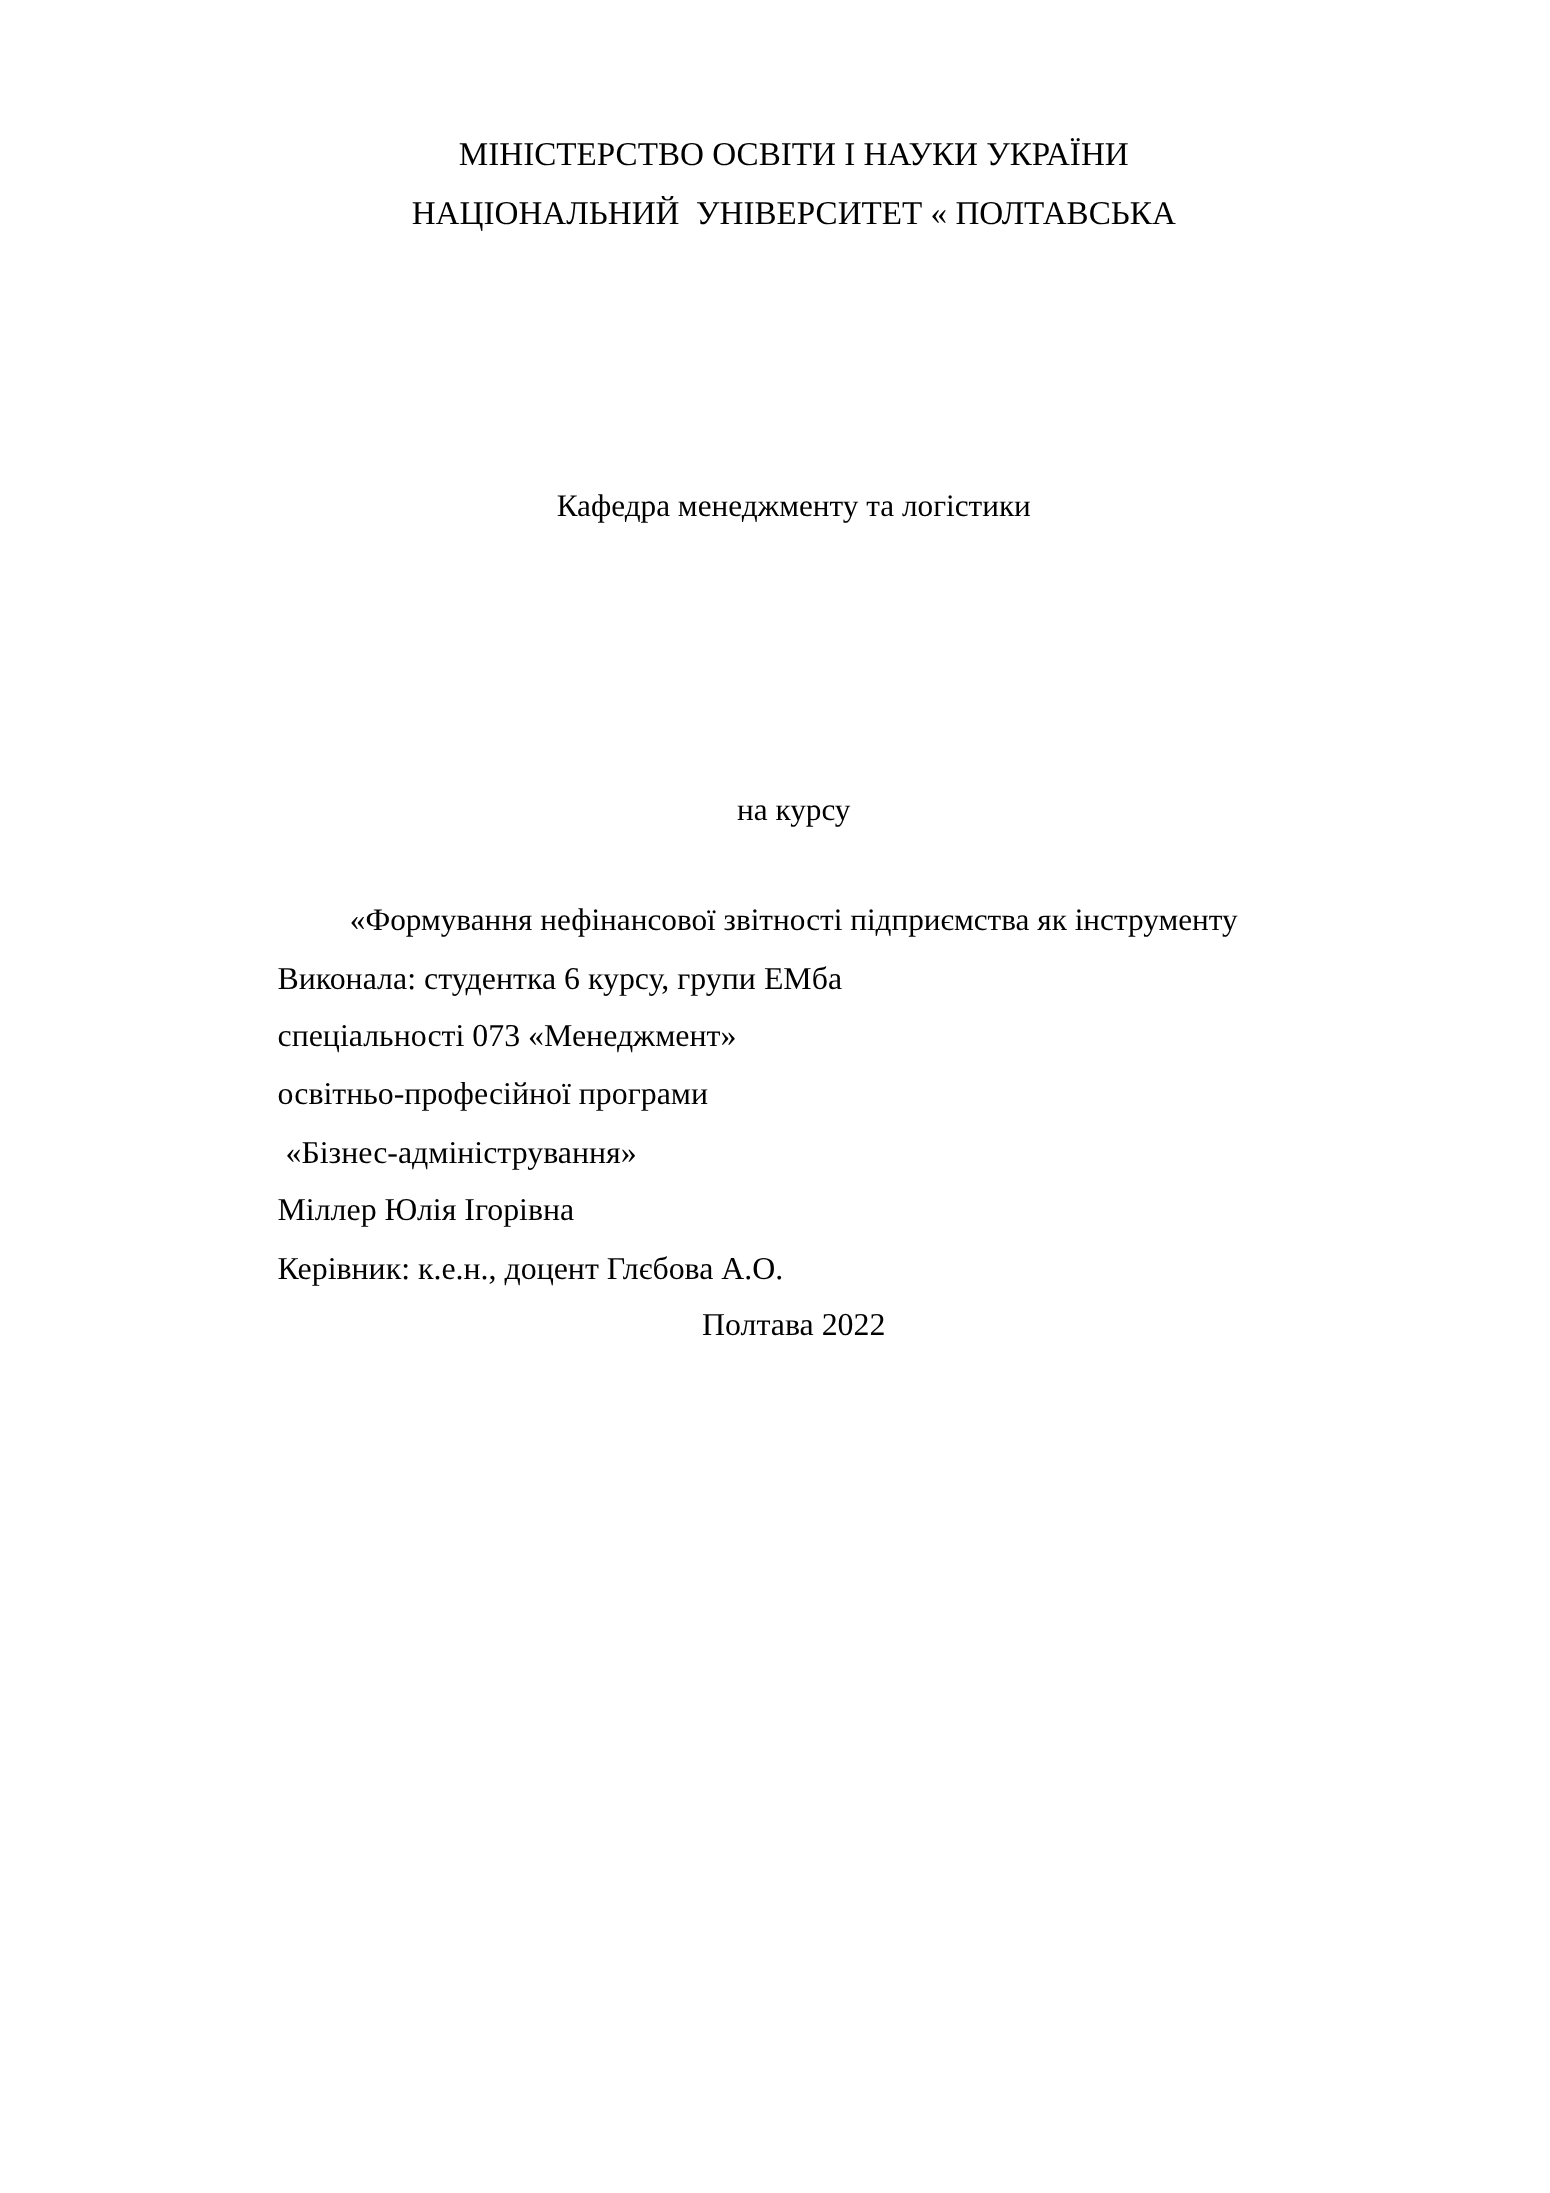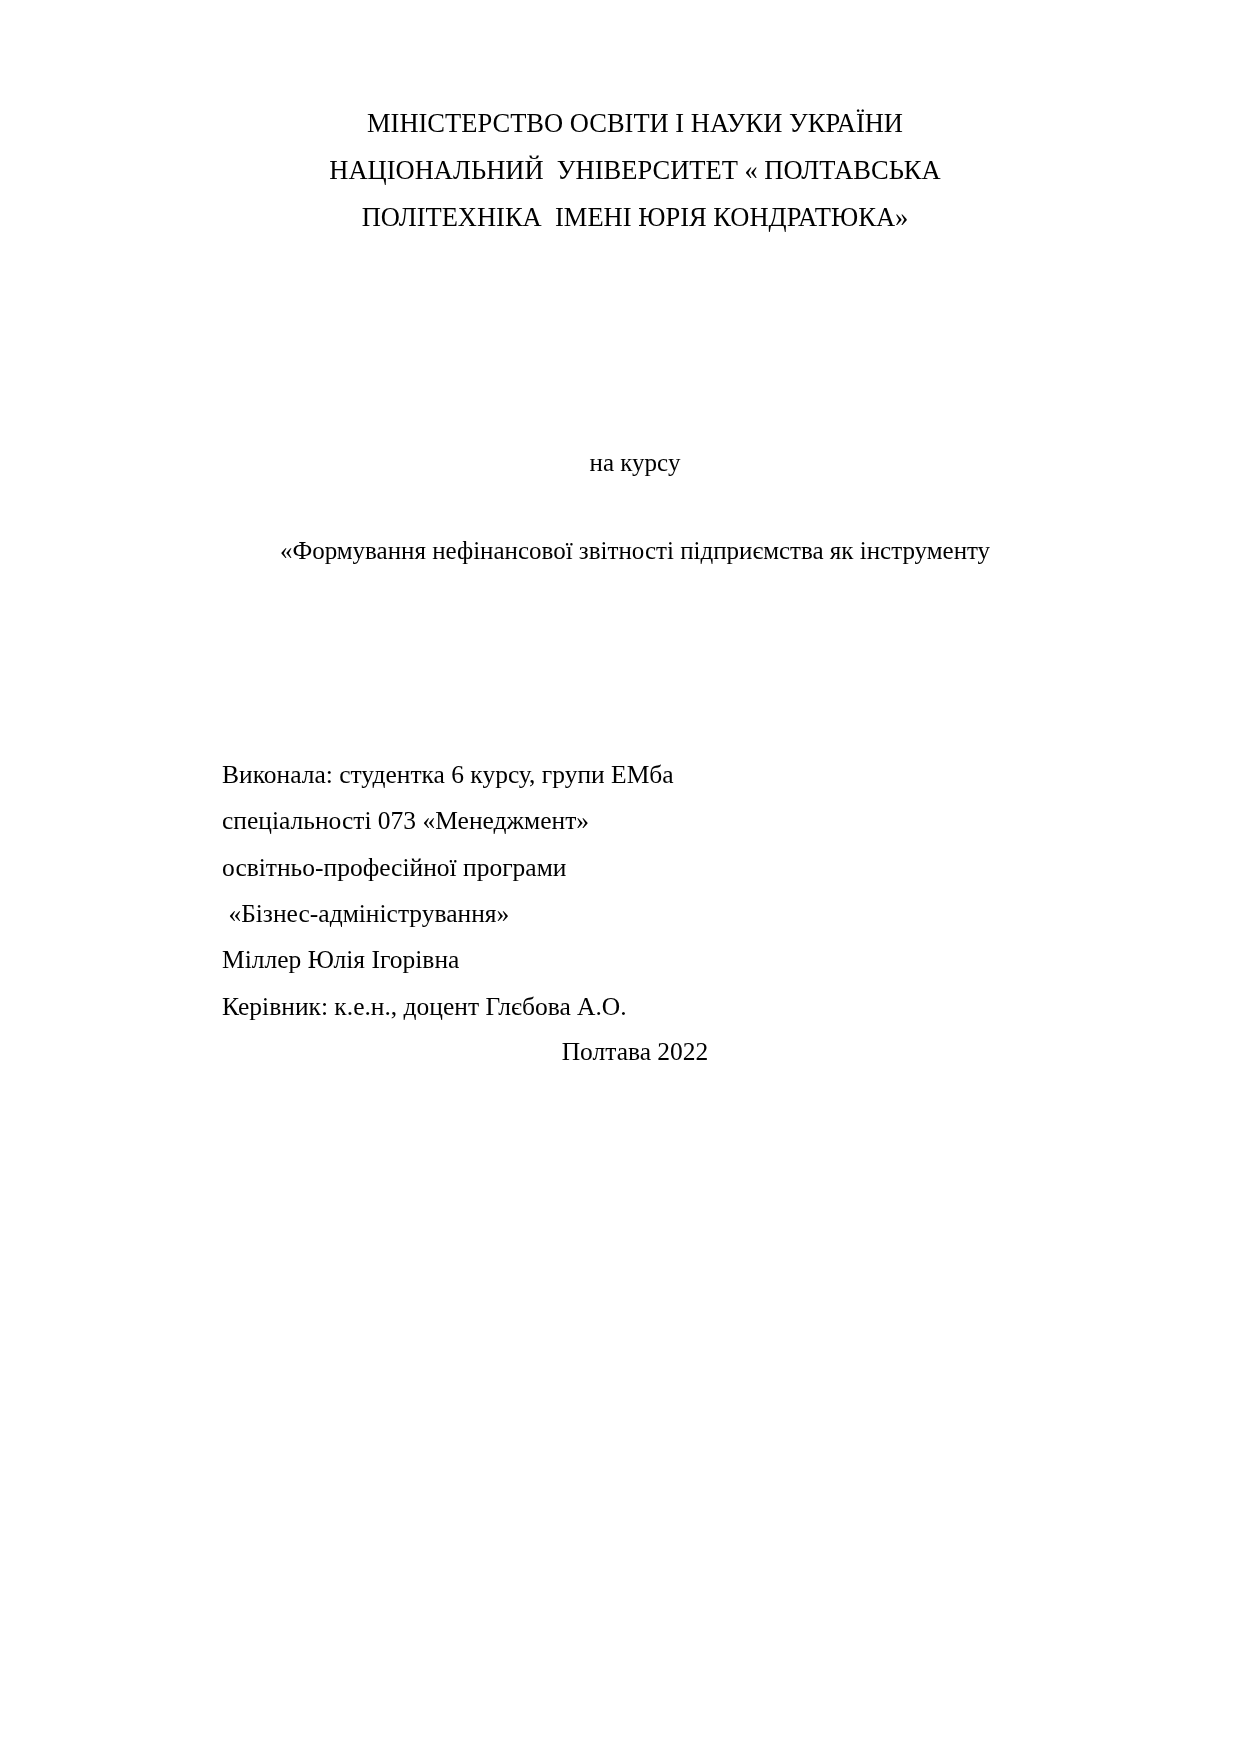--- a/index.html
+++ b/index.html
@@ -56,21 +56,20 @@
   .work-block .sub {
     font-size: 25px;
     line-height: 1.75;
   }
   .work-block .theme {
     font-size: 25px;
     line-height: 1.78;
     margin-top: 44px;
   }
   .author-block {
-    margin-top: 178px;
     text-align: left;
     padding-left: 72px;
   }
   .author-block .line {
     font-size: 25.5px;
     line-height: 1.82;
   }
   .city-block {
   }
   .city-block .line {
@@ -79,23 +78,25 @@
 </style>
 </head>
 <body>
 
 <div class="page">
   <div class="content">
 
     <div class="header-block center">
       <div class="line">МІНІСТЕРСТВО ОСВІТИ І НАУКИ УКРАЇНИ</div>
       <div class="line">НАЦІОНАЛЬНИЙ  УНІВЕРСИТЕТ « ПОЛТАВСЬКА</div>
-      <div class="line">ПОЛІТЕХНІКА  ІМЕНІ ЮРІЯ КОНДРАТЮКА»</div>
     </div>
 
+    <div class="dept-block center">
+      <div class="line">Кафедра менеджменту та логістики</div>
+    </div>
 
     <div class="work-block center">
       <div class="line sub">на курсу</div>
       <div class="line theme">«Формування нефінансової звітності підприємства як інструменту</div>
     </div>
 
     <div class="author-block">
       <div class="line">Виконала: студентка 6 курсу, групи ЕМба</div>
       <div class="line">спеціальності 073 «Менеджмент»</div>
       <div class="line">освітньо-професійної програми</div>

